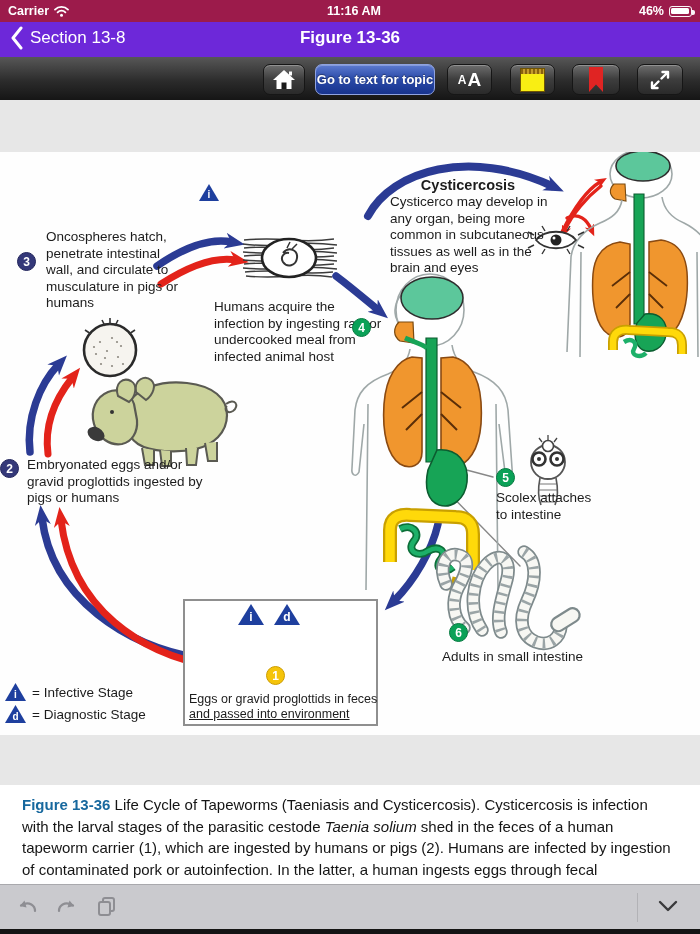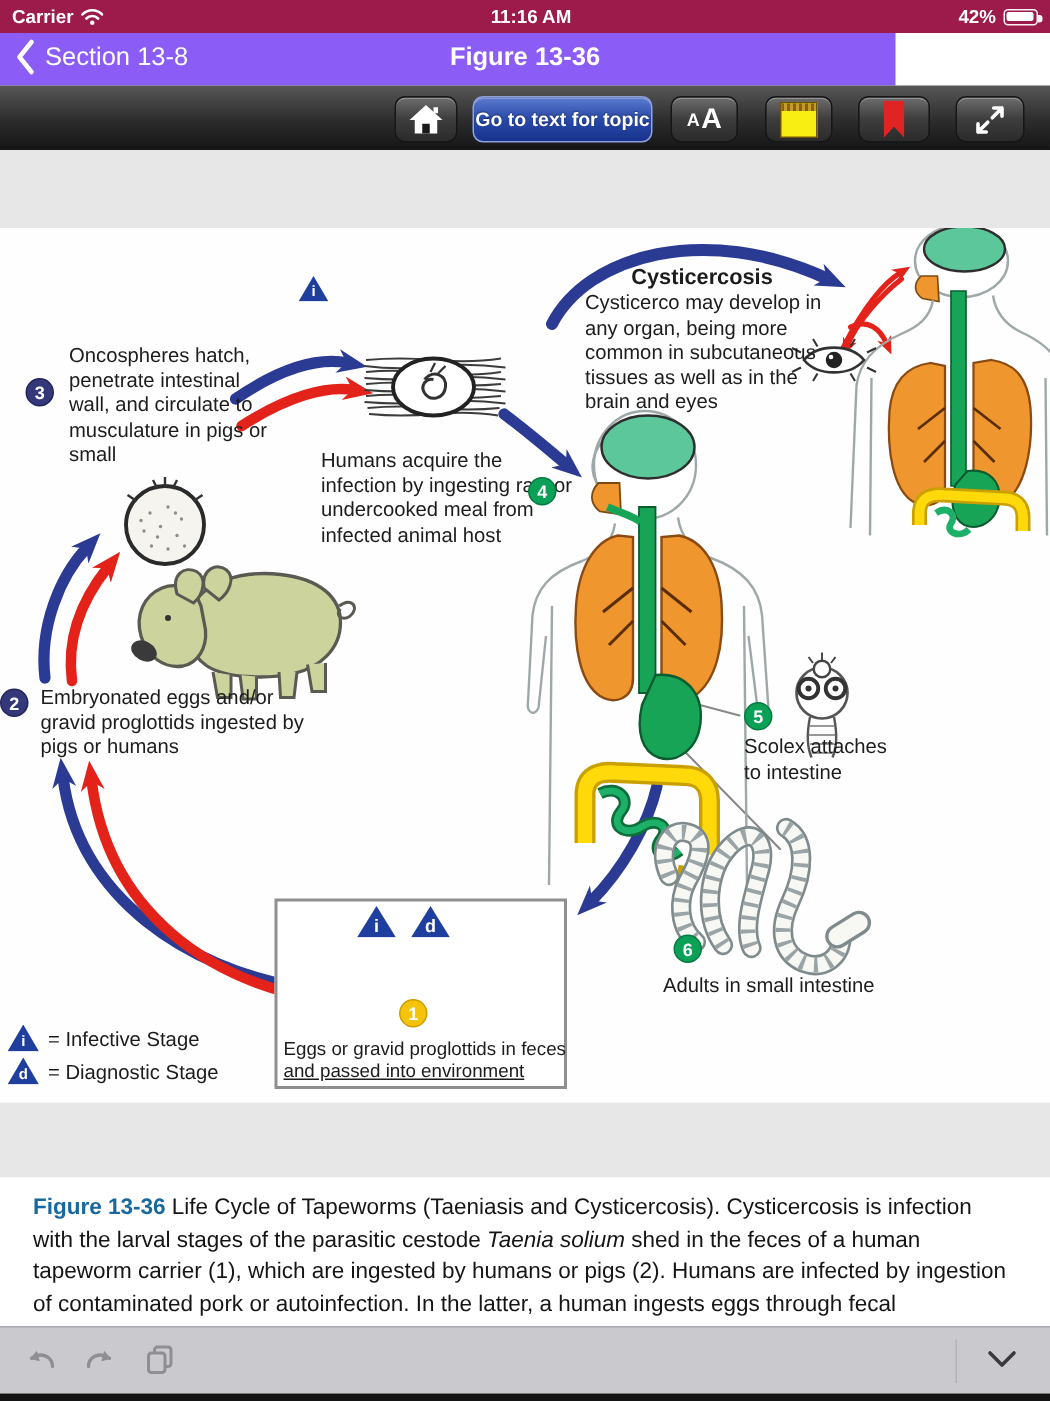--- a/index.html
+++ b/index.html
@@ -8,21 +8,21 @@
 
   
   .status-bar{position:absolute;left:0;top:0;width:700px;height:22px;background:#9C1B4B;color:#fff;
     display:flex;align-items:center;justify-content:space-between;padding:0 8px;font-size:12.5px;font-weight:600;}
   .sb-left,.sb-right{display:flex;align-items:center;gap:5px;}
   .batt{position:relative;width:23px;height:11px;border:1px solid rgba(255,255,255,.95);border-radius:3px;}
   .batt .fill{position:absolute;inset:1.5px;background:#fff;border-radius:1.5px;}
   .batt:after{content:"";position:absolute;right:-4px;top:3px;width:2.5px;height:5px;background:rgba(255,255,255,.95);border-radius:0 2px 2px 0;}
 
   
-  .nav-bar{position:absolute;left:0;top:22px;width:597px;height:35px;background:#8b5cf6;color:#fff;}
+  .nav-bar{position:absolute;left:0;top:22px;width:700px;height:35px;background:#6d28d9;color:#fff;}
   .back-btn{position:absolute;left:10px;top:4px;display:flex;align-items:center;gap:7px;font-size:17px;color:#fff;cursor:pointer;}
   .nav-title{position:absolute;left:0;top:6px;width:700px;text-align:center;font-size:17px;font-weight:700;}
 
   
   .toolbar{position:absolute;left:0;top:57px;width:700px;height:54px;
     background:linear-gradient(180deg,#575757 0%,#2b2b2b 45%,#101010 88%,#3c3c3c 100%);}
   .tbtn{position:absolute;top:7px;height:31px;border-radius:7px;border:1px solid #161616;
     background:linear-gradient(180deg,#6e6e6e,#3e3e3e 48%,#2a2a2a);box-shadow:inset 0 1px 0 rgba(255,255,255,.25);
     display:flex;align-items:center;justify-content:center;cursor:pointer;}
   .tbtn.blue{background:linear-gradient(180deg,#5d7bd0,#2a4aa8 48%,#17338e);border:1px solid #8fa2e0;}
@@ -78,21 +78,21 @@
     <div class="sb-left">
       <span>Carrier</span>
       <svg width="15" height="12" viewBox="0 0 15 12">
         <path d="M1,4.6 a9,9 0 0 1 13,0" fill="none" stroke="#fff" stroke-width="1.8" stroke-linecap="round"></path>
         <path d="M3.6,7.3 a5.5,5.5 0 0 1 7.8,0" fill="none" stroke="#fff" stroke-width="1.8" stroke-linecap="round"></path>
         <circle cx="7.5" cy="10.2" r="1.5" fill="#fff"></circle>
       </svg>
     </div>
     <div class="sb-center">11:16 AM</div>
     <div class="sb-right">
-      <span>42%</span>
+      <span>46%</span>
       <div class="batt">
           <div class="fill"></div>
         </div>
     </div>
   </div>
 
   <div class="nav-bar">
     <div class="back-btn">
       <svg width="13" height="24" viewBox="0 0 13 24">
         <polyline points="11,2 3,12 11,22" fill="none" stroke="#fff" stroke-width="3" stroke-linecap="round" stroke-linejoin="round"></polyline>
@@ -313,21 +313,21 @@
           <path d="M307,504 q9,-6 17,1 q8,7 17,-1 M308,518 q8,7 16,0 q9,-6 17,1 M307,532 q9,-6 17,1 q8,6 17,0"></path>
         </g>
         <path d="M301,494 q7,5 0,10 M349,474 q-7,5 0,10 M349,516 q-7,5 0,10" stroke="#62625c" stroke-width="1.6" fill="none"></path>
       </g>
     </svg>
 
     <div class="tri" style="left:199px;top:32px;width:20px;height:17px;font-size:10px;padding-bottom:1px;">
         <span>i</span>
       </div>
 
-    <div class="dlabel" style="left:46px;top:77px;width:136px;">Oncospheres hatch, penetrate intestinal wall, and circulate to musculature in pigs or small</div>
+    <div class="dlabel" style="left:46px;top:77px;width:136px;">Oncospheres hatch, penetrate intestinal wall, and circulate to musculature in pigs or humans</div>
     <div class="numcircle navy" style="left:17px;top:100px;">3</div>
 
     <div class="dlabel ctitle" style="left:398px;top:25px;width:140px;">Cysticercosis</div>
     <div class="dlabel" style="left:390px;top:42px;width:162px;">Cysticerco may develop in any organ, being more common in subcutaneous tissues as well as in the brain and eyes</div>
 
     <div class="dlabel" style="left:214px;top:147px;width:168px;">Humans acquire the infection by ingesting raw or undercooked meal from infected animal host</div>
     <div class="numcircle green" style="left:352px;top:166px;">4</div>
 
     <div class="dlabel" style="left:27px;top:305px;width:182px;">Embryonated eggs and/or gravid proglottids ingested by pigs or humans</div>
     <div class="numcircle navy" style="left:0px;top:307px;">2</div>

